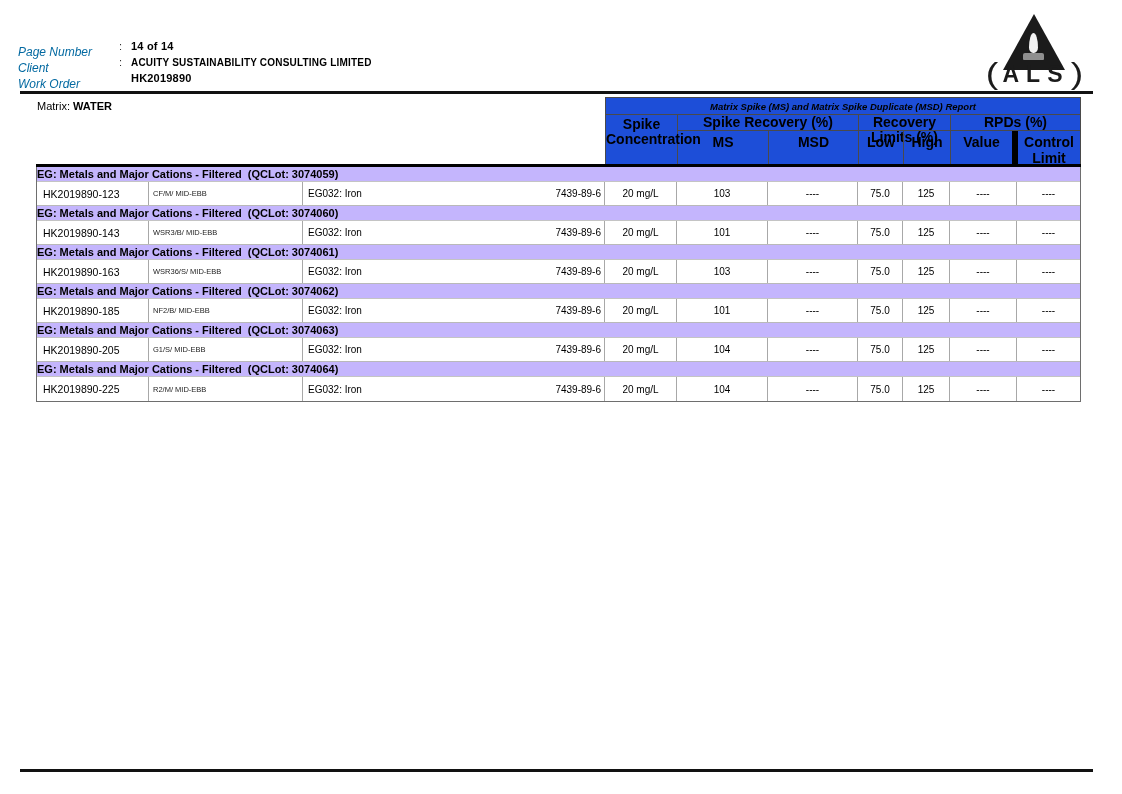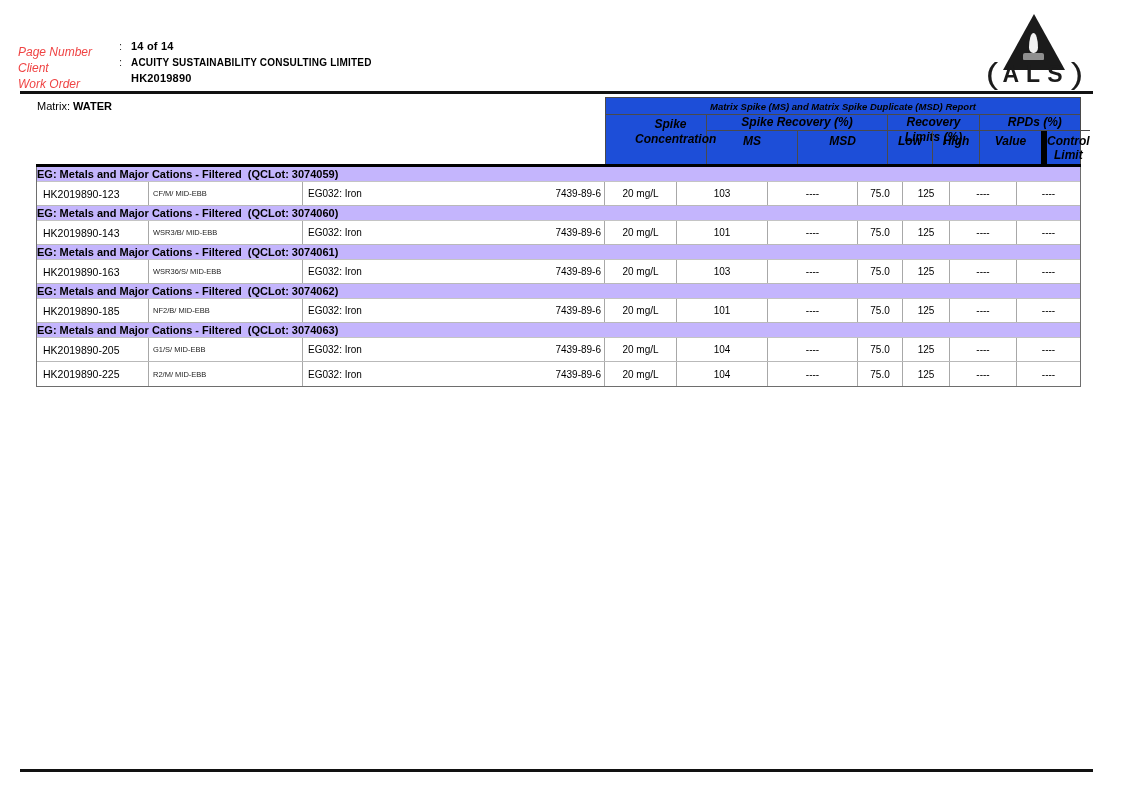--- a/index.html
+++ b/index.html
@@ -2,21 +2,21 @@
 <html><head>
 <meta charset="utf-8">
 <style>
   * { box-sizing: border-box; margin: 0; padding: 0; }
   html, body { width: 1122px; height: 794px; background: #ffffff; overflow: hidden; }
   body { position: relative; font-family: "Liberation Sans", sans-serif; color: #000; }
 
   
   .doc-header { position: absolute; left: 18px; top: 38px; }
   .hdr-row { display: flex; height: 16px; align-items: center; }
-  .hdr-label { width: 101px; font-style: italic; font-size: 12px; color: #ef4444; margin-top: 12px; }
+  .hdr-label { width: 101px; font-style: italic; font-size: 12px; color: #0369a1; margin-top: 12px; }
   .hdr-colon { width: 12px; font-size: 11px; color: #333; }
   .hdr-value { font-weight: bold; font-size: 11px; letter-spacing: 0.2px; }
   .hdr-row.client .hdr-value { font-size: 10px; }
 
   
   .logo { position: absolute; left: 988px; top: 12px; width: 92px; height: 78px; }
   .logo-triangle { position: absolute; left: 15px; top: 2px; width: 0; height: 0;
     border-left: 31px solid transparent; border-right: 31px solid transparent;
     border-bottom: 56px solid #1b1b1b; }
   .logo-flame { position: absolute; left: 41px; top: 21px; width: 9px; height: 20px;
@@ -40,21 +40,21 @@
 
   
   .report-table { position: absolute; left: 36px; top: 97px; width: 1045px; height: 268px; }
 
   
   .rt-header { position: absolute; left: 569px; top: 0; width: 476px; height: 68px;
     border: 1px solid #4a4a4a; background: #1d4ed8; }
   .rt-title { height: 17px; border-bottom: 1px solid #4a4a4a; display: flex; align-items: center;
     justify-content: center; font-style: italic; font-weight: bold; font-size: 9.5px; }
   .rt-grid { display: grid; grid-template-columns: 72px 91px 90px 45px 47px 67px 1fr;
-    grid-template-rows: 16px 33px; height: 49px; font-style: italic; font-weight: bold; font-size: 12px; margin-left: 29px; }
+    grid-template-rows: 16px 33px; height: 49px; font-weight: bold; font-size: 14px; }
   .rt-grid > div { text-align: center; }
   .c-spike { grid-row: 1 / 3; grid-column: 1; border-right: 1px solid #4a4a4a; padding-top: 2px; line-height: 15px; }
   .c-sprec { grid-row: 1; grid-column: 2 / 4; border-right: 1px solid #4a4a4a; border-bottom: 1px solid #4a4a4a; line-height: 15px; }
   .c-rlim  { grid-row: 1; grid-column: 4 / 6; border-right: 1px solid #4a4a4a; border-bottom: 1px solid #4a4a4a; line-height: 15px; }
   .c-rpds  { grid-row: 1; grid-column: 6 / 8; border-bottom: 1px solid #4a4a4a; line-height: 15px; }
   .c-ms    { grid-row: 2; grid-column: 2; border-right: 1px solid #4a4a4a; padding-top: 3px; }
   .c-msd   { grid-row: 2; grid-column: 3; border-right: 1px solid #4a4a4a; padding-top: 3px; }
   .c-low   { grid-row: 2; grid-column: 4; border-right: 1px solid #4a4a4a; padding-top: 3px; }
   .c-high  { grid-row: 2; grid-column: 5; border-right: 1px solid #4a4a4a; padding-top: 3px; }
   .c-value { grid-row: 2; grid-column: 6; border-right: 6px solid #000000; padding-top: 3px; }
@@ -229,20 +229,21 @@
       </div>
       <div class="cell-center">20 mg/L</div>
       <div class="cell-center">104</div>
       <div class="cell-center">----</div>
       <div class="cell-center">75.0</div>
       <div class="cell-center">125</div>
       <div class="cell-center">----</div>
       <div class="cell-center">----</div>
     </div>
 
+    <div class="group-row">EG: Metals and Major Cations - Filtered  (QCLot: 3074064)</div>
     <div class="data-row">
       <div class="cell-lab">HK2019890-225</div>
       <div class="cell-client">R2/M/ MID-EBB</div>
       <div class="cell-methodcas">
         <span>EG032: Iron</span>
         <span>7439-89-6</span>
       </div>
       <div class="cell-center">20 mg/L</div>
       <div class="cell-center">104</div>
       <div class="cell-center">----</div>

